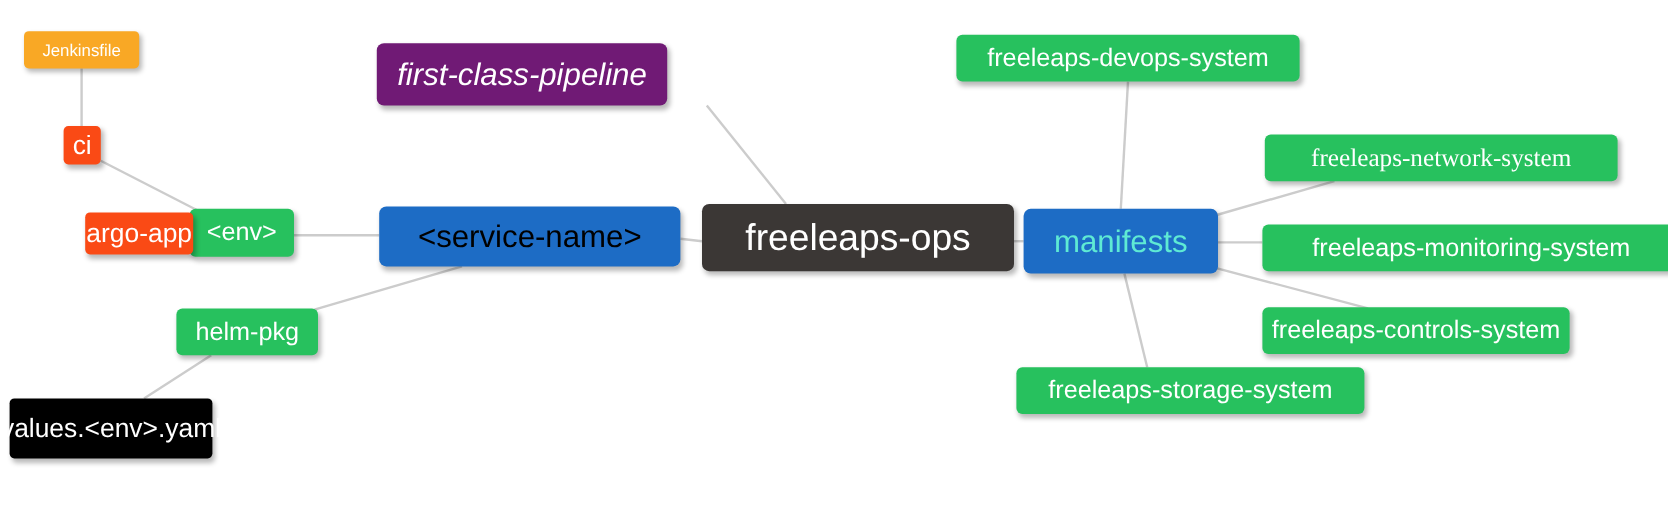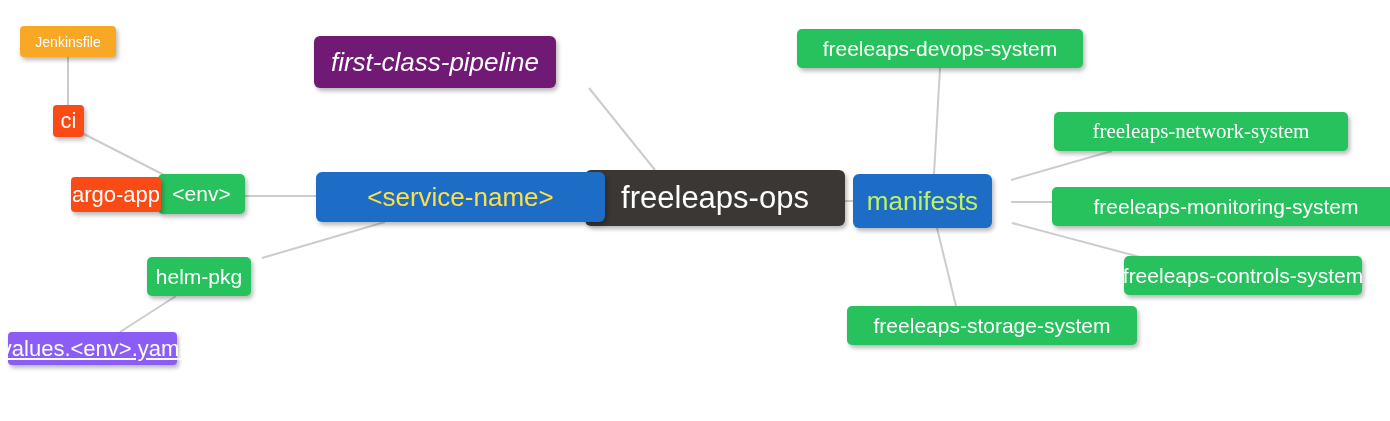--- a/index.html
+++ b/index.html
@@ -63,53 +63,53 @@
       <line x1="1012" y1="223" x2="1140" y2="257" stroke="#cccccc" stroke-width="2"></line>
       <line x1="937" y1="228" x2="956" y2="306" stroke="#cccccc" stroke-width="2"></line>
     </svg>
   <div id="node-layer">
       <div class="node lv-root" style="left: 585px; top: 170px; width: 260px; height: 56px; background: rgb(59, 55, 53); color: rgb(255, 255, 255);">
         <span>freeleaps-ops</span>
       </div>
       <div class="node lv-level1" style="left: 314px; top: 36px; width: 242px; height: 52px; background: #701a75; color: rgb(255, 255, 255); font-style: italic;">
         <span>first-class-pipeline</span>
       </div>
-      <div class="node lv-level1" style="left: 316px; top: 172px; width: 289px; height: 50px; background: rgb(29, 108, 197); color: #fde047;">
+      <div class="node lv-level1" style="left: 316px; top: 172px; width: 251px; height: 50px; background: rgb(29, 108, 197); color: #000000;">
         <span>&lt;service-name&gt;</span>
       </div>
-      <div class="node lv-level1" style="left: 853px; top: 174px; width: 139px; height: 54px; background: rgb(29, 108, 197); color: #bef264;">
+      <div class="node lv-level1" style="left: 853px; top: 174px; width: 162px; height: 54px; background: rgb(29, 108, 197); color: #5eead4;">
         <span>manifests</span>
       </div>
       <div class="node lv-level2" style="left: 158px; top: 174px; width: 87px; height: 40px; background: rgb(39, 193, 94); color: rgb(255, 255, 255); justify-content: center;">
         <span>&lt;env&gt;</span>
       </div>
-      <div class="node lv-level2" style="left: 147px; top: 257px; width: 104px; height: 39px; background: rgb(39, 193, 94); color: rgb(255, 255, 255);">
+      <div class="node lv-level2" style="left: 147px; top: 257px; width: 118px; height: 39px; background: rgb(39, 193, 94); color: rgb(255, 255, 255);">
         <span>helm-pkg</span>
       </div>
       <div class="node lv-level2" style="left: 797px; top: 29px; width: 286px; height: 39px; background: rgb(39, 193, 94); color: rgb(255, 255, 255);">
         <span>freeleaps-devops-system</span>
       </div>
       <div class="node lv-level2" style="left: 1054px; top: 112px; width: 294px; height: 39px; background: rgb(39, 193, 94); color: rgb(255, 255, 255); font-family: Liberation Serif, serif;">
         <span>freeleaps-network-system</span>
       </div>
       <div class="node lv-level2" style="left: 1052px; top: 187px; width: 348px; height: 39px; background: rgb(39, 193, 94); color: rgb(255, 255, 255);">
         <span>freeleaps-monitoring-system</span>
       </div>
-      <div class="node lv-level2" style="left: 1124px; top: 256px; width: 238px; height: 39px; background: rgb(39, 193, 94); color: rgb(255, 255, 255);">
+      <div class="node lv-level2" style="left: 1052px; top: 256px; width: 256px; height: 39px; background: rgb(39, 193, 94); color: rgb(255, 255, 255);">
         <span>freeleaps-controls-system</span>
       </div>
       <div class="node lv-level2" style="left: 815px; top: 306px; width: 290px; height: 39px; background: rgb(39, 193, 94); color: rgb(255, 255, 255); margin-left: 32px;">
         <span>freeleaps-storage-system</span>
       </div>
       <div class="node lv-level3" style="left: 53px; top: 105px; width: 31px; height: 32px; background: rgb(250, 74, 21); color: rgb(255, 255, 255);">
         <span>ci</span>
       </div>
       <div class="node lv-level3" style="left: 32px; top: 177px; width: 90px; height: 35px; background: rgb(250, 74, 21); color: rgb(255, 255, 255); margin-left: 39px;">
         <span>argo-app</span>
       </div>
-      <div class="node lv-level3" style="left: 8px; top: 332px; width: 169px; height: 33px; background: #8b5cf6; color: rgb(255, 255, 255); text-decoration: underline;">
+      <div class="node lv-level3" style="left: 8px; top: 332px; width: 169px; height: 50px; background: #000000; color: rgb(255, 255, 255);">
         <span>values.&lt;env&gt;.yaml</span>
       </div>
       <div class="node lv-level4" style="left: 20px; top: 26px; width: 96px; height: 31px; background: rgb(249, 168, 37); color: rgb(255, 255, 255);">
         <span>Jenkinsfile</span>
       </div>
     </div>
 </div>
 
 </body></html>

